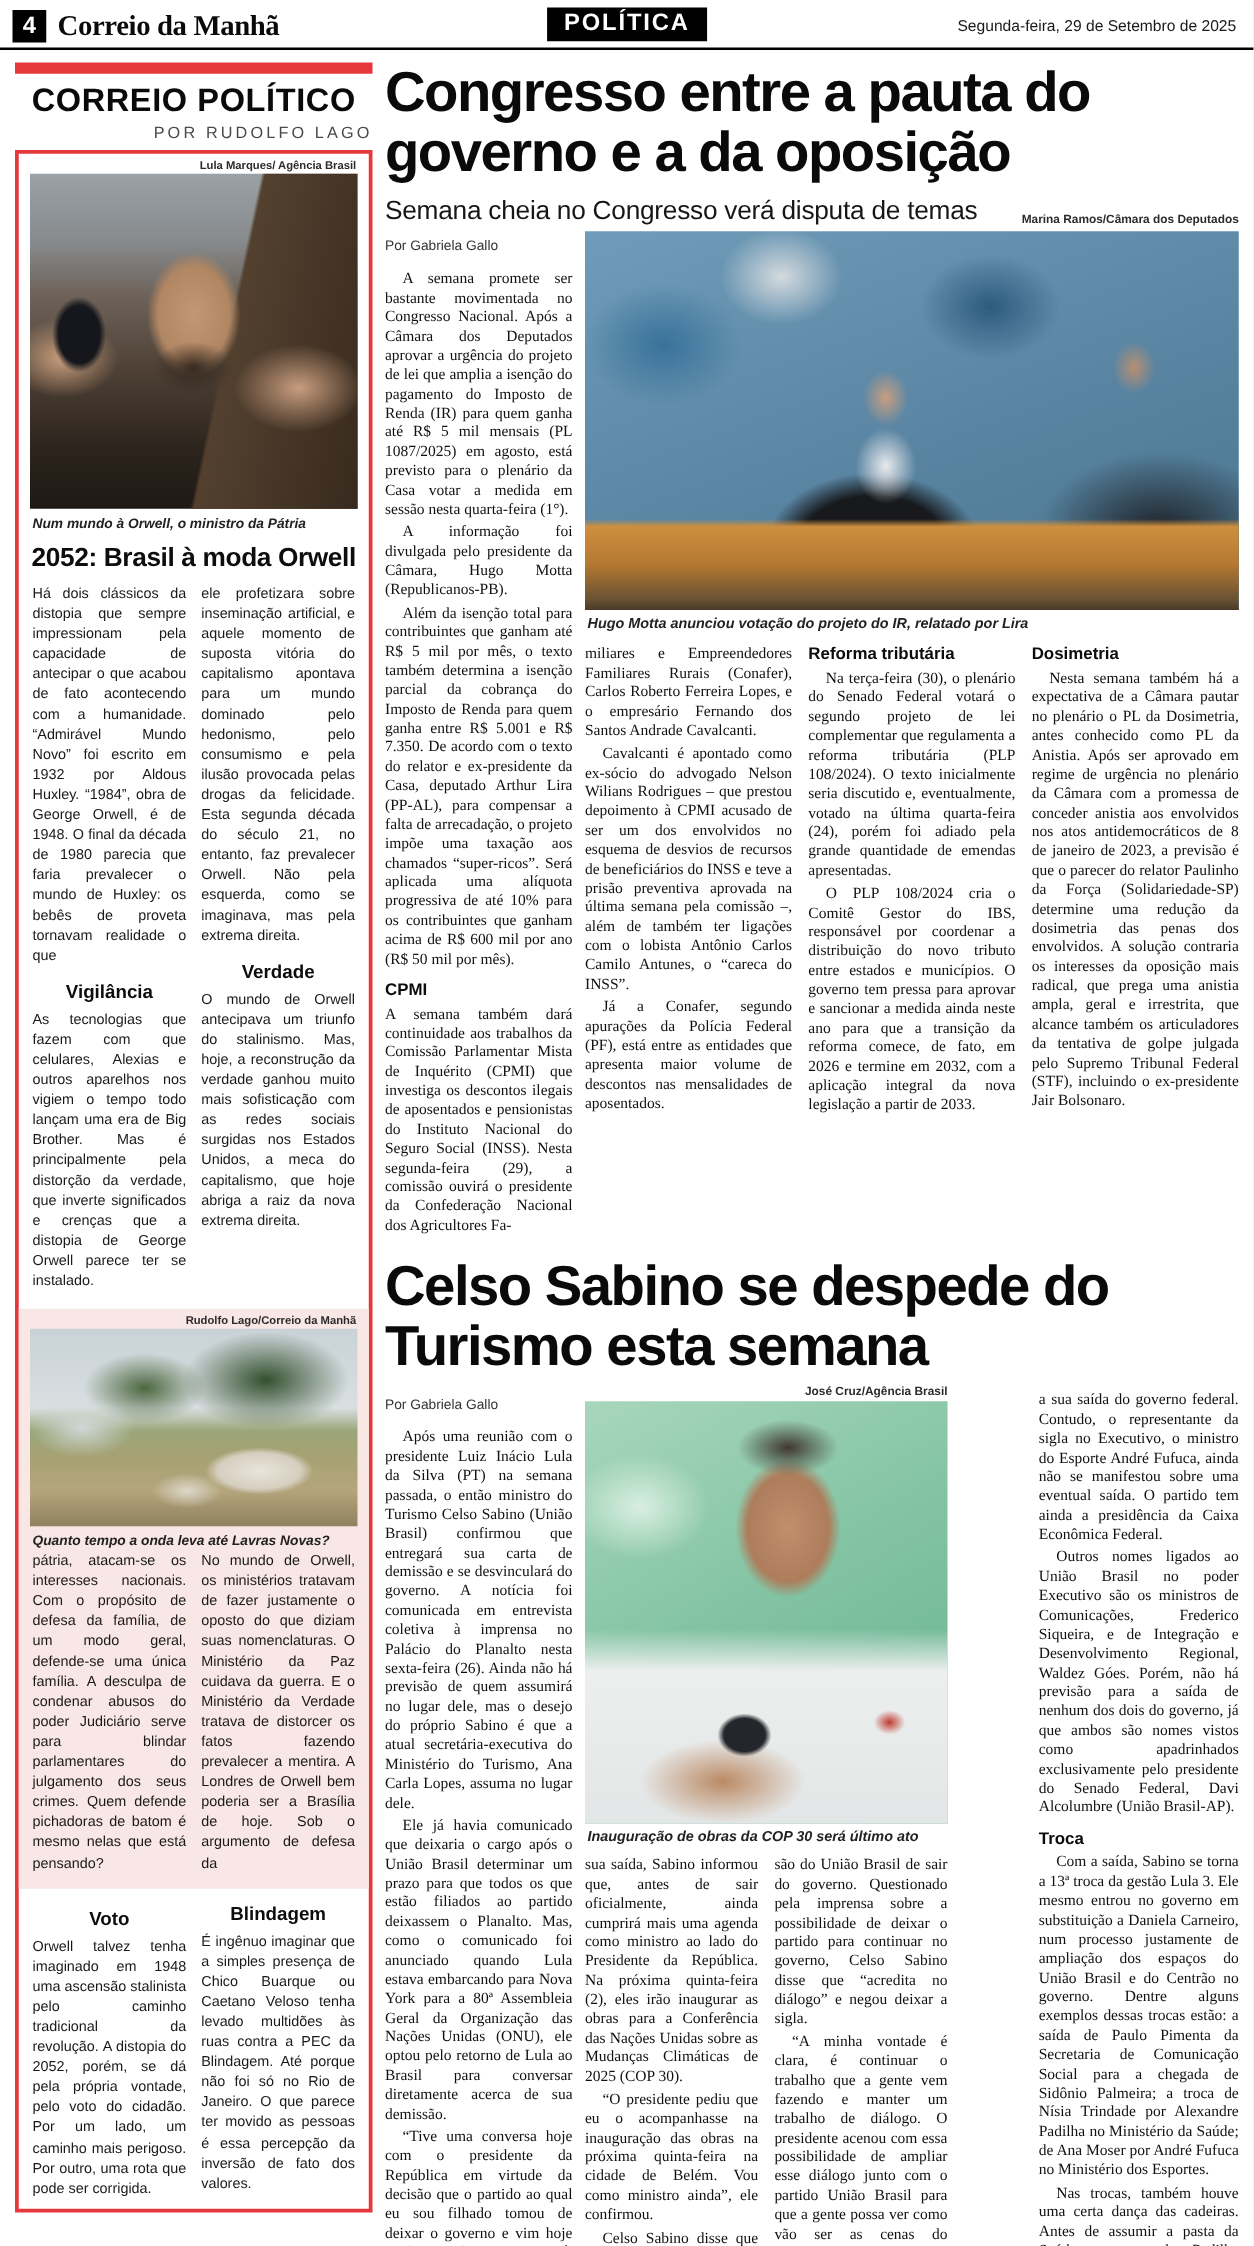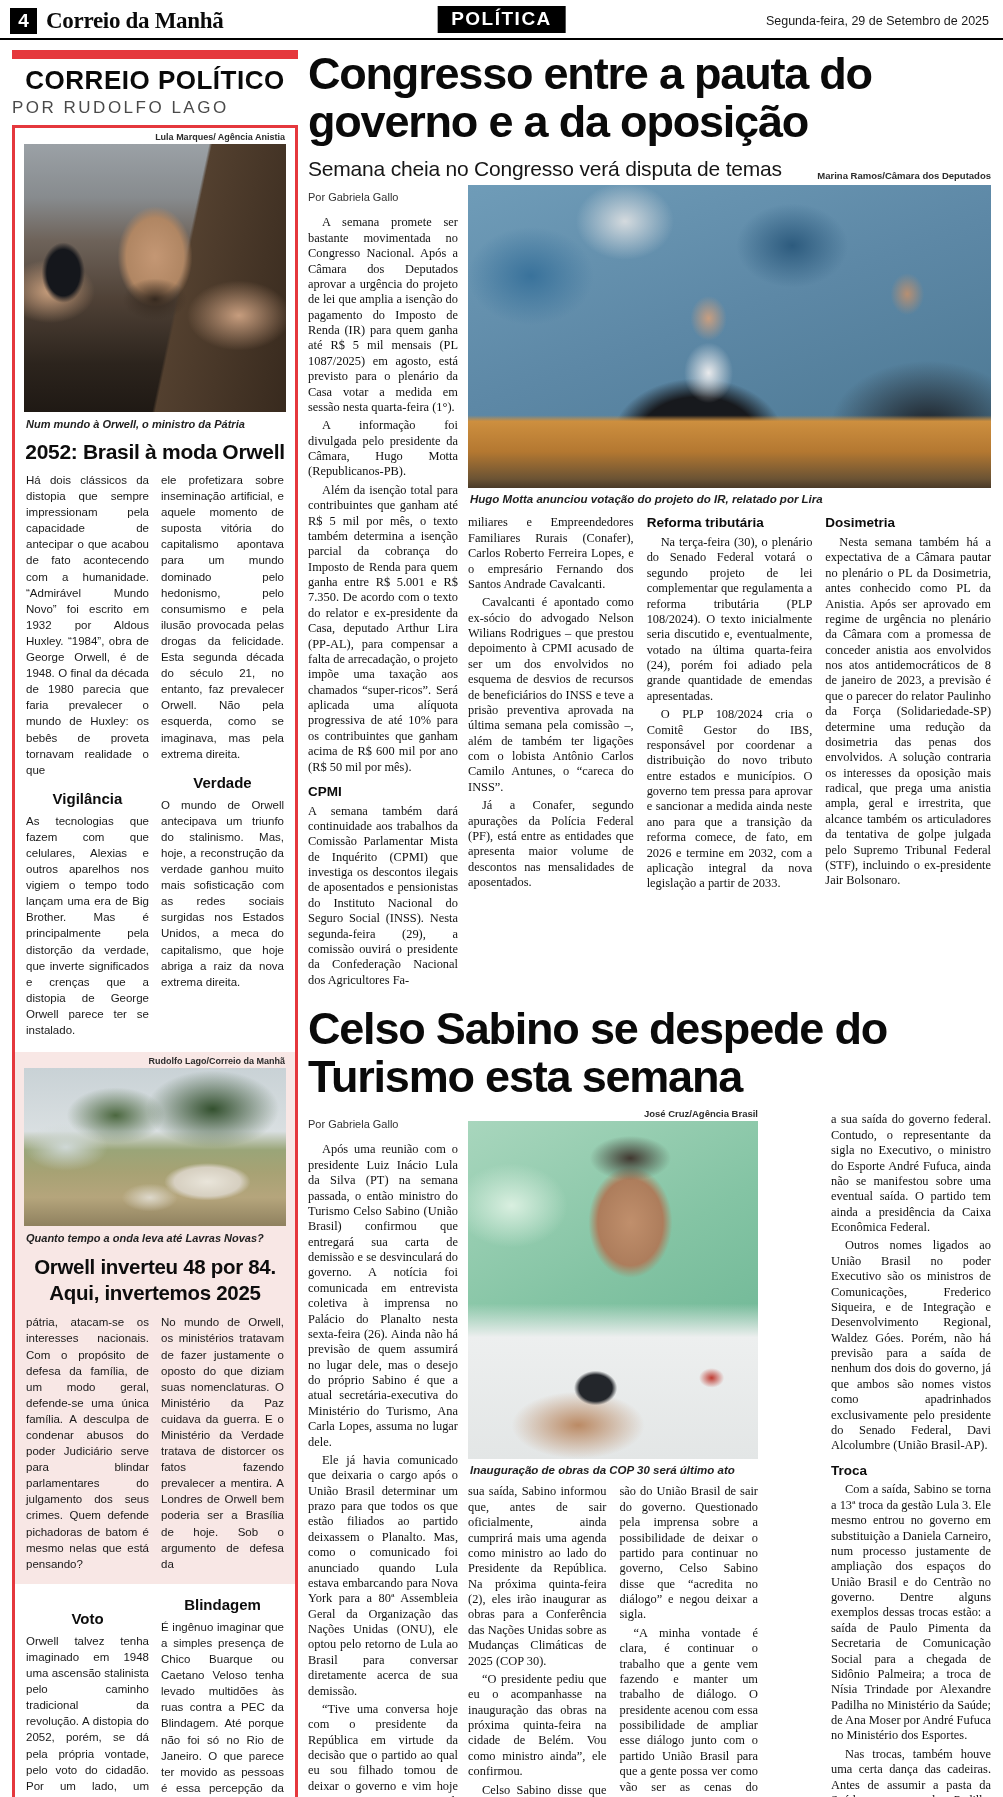--- a/index.html
+++ b/index.html
@@ -28,21 +28,21 @@
   }
   .dateline { margin-left:auto; font-size:12.5px; color:#1a1a1a; }
 
   
   .bodywrap { display:flex; padding: 8px 12px 0 12px; gap: 10px; }
 
   
   .leftcol { width: 286px; flex: none; }
   .redbar { height: 9px; background:#e5383d; margin: 2px 0 6px; }
   .cp-title { text-align:center; font-weight:700; font-size:26px; letter-spacing:0.5px; color:#0a0a0a; }
-  .cp-byline { text-align:left; font-size:17px; letter-spacing:2.5px; color:#4a4a4a; margin:2px 0 7px; }
+  .cp-byline { text-align:right; font-size:13px; letter-spacing:2.5px; color:#4a4a4a; margin:2px 0 7px; }
   .redbox { border: 3px solid #e5383d; background:#fff; padding-bottom: 6px; }
   .credit { font-size:9px; font-weight:700; color:#2c2c2c; text-align:right; padding:4px 10px 2px; }
   .photo { margin: 0 9px; }
   .caption { font-style: italic; font-weight:700; font-size:11px; color:#222; margin: 6px 11px 2px; }
   .cp-h1 { text-align:center; font-weight:700; font-size:21px; letter-spacing:-0.3px; margin:10px 6px 8px; color:#0d0d0d; }
   .cp-cols { display:flex; gap:12px; padding:0 11px; }
   .cp-col { flex:1; text-align:justify; font-size:11.5px; line-height:1.4; color:#191919; }
   .cp-col p { margin-bottom: 2px; }
   .cp-sub { text-align:center; font-weight:700; font-size:15px; margin:10px 0 4px; color:#0d0d0d; }
   .pinkblock { background:#f8e7e5; margin-top:12px; padding-bottom:10px; }
@@ -139,21 +139,21 @@
   </div>
 
   <div class="bodywrap">
 
     <div class="leftcol">
       <div class="redbar"></div>
       <div class="cp-title">CORREIO POLÍTICO</div>
       <div class="cp-byline">POR RUDOLFO LAGO</div>
 
       <div class="redbox">
-        <div class="credit">Lula Marques/ Agência Anistia</div>
+        <div class="credit">Lula Marques/ Agência Brasil</div>
         <div class="photo photo-bolsonaro"></div>
         <div class="caption">Num mundo à Orwell, o ministro da Pátria</div>
         <h2 class="cp-h1">2052: Brasil à moda Orwell</h2>
 
         <div class="cp-cols">
           <div class="cp-col">
             <p>Há dois clássicos da distopia que sempre impressionam pela capacidade de antecipar o que acabou de fato acontecendo com a humanidade. “Admirável Mundo Novo” foi escrito em 1932 por Aldous Huxley. “1984”, obra de George Orwell, é de 1948. O final da década de 1980 parecia que faria prevalecer o mundo de Huxley: os bebês de proveta tornavam realidade o que</p>
             <div class="cp-sub">Vigilância</div>
             <p>As tecnologias que fazem com que celulares, Alexias e outros aparelhos nos vigiem o tempo todo lançam uma era de Big Brother. Mas é principalmente pela distorção da verdade, que inverte significados e crenças que a distopia de George Orwell parece ter se instalado.</p>
           </div>
@@ -161,37 +161,33 @@
             <p>ele profetizara sobre inseminação artificial, e aquele momento de suposta vitória do capitalismo apontava para um mundo dominado pelo hedonismo, pelo consumismo e pela ilusão provocada pelas drogas da felicidade. Esta segunda década do século 21, no entanto, faz prevalecer Orwell. Não pela esquerda, como se imaginava, mas pela extrema direita.</p>
             <div class="cp-sub">Verdade</div>
             <p>O mundo de Orwell antecipava um triunfo do stalinismo. Mas, hoje, a reconstrução da verdade ganhou muito mais sofisticação com as redes sociais surgidas nos Estados Unidos, a meca do capitalismo, que hoje abriga a raiz da nova extrema direita.</p>
           </div>
         </div>
 
         <div class="pinkblock">
           <div class="credit">Rudolfo Lago/Correio da Manhã</div>
           <div class="photo photo-horses"></div>
           <div class="caption">Quanto tempo a onda leva até Lavras Novas?</div>
-          <h2 class="cp-h2">
-              <span class="block">Orwell inverteu 48 por 84.</span>
-              <span class="block">Aqui, invertemos 2025</span>
-            </h2>
           <div class="cp-cols">
             <div class="cp-col">
               <p>pátria, atacam-se os interesses nacionais. Com o propósito de defesa da família, de um modo geral, defende-se uma única família. A desculpa de condenar abusos do poder Judiciário serve para blindar parlamentares do julgamento dos seus crimes. Quem defende pichadoras de batom é mesmo nelas que está pensando?</p>
             </div>
             <div class="cp-col">
               <p>No mundo de Orwell, os ministérios tratavam de fazer justamente o oposto do que diziam suas nomenclaturas. O Ministério da Paz cuidava da guerra. E o Ministério da Verdade tratava de distorcer os fatos fazendo prevalecer a mentira. A Londres de Orwell bem poderia ser a Brasília de hoje. Sob o argumento de defesa da</p>
             </div>
           </div>
         </div>
 
         <div class="whitesec">
           <div class="cp-col">
-            <div class="cp-sub" style="margin-top:14px">Voto</div>
+            <div class="cp-sub" style="margin-top:4px">Voto</div>
             <p>Orwell talvez tenha imaginado em 1948 uma ascensão stalinista pelo caminho tradicional da revolução. A distopia do 2052, porém, se dá pela própria vontade, pelo voto do cidadão. Por um lado, um caminho mais perigoso. Por outro, uma rota que pode ser corrigida.</p>
 
           </div>
           <div class="cp-col">
             <div class="cp-sub" style="margin-top:0">Blindagem</div>
             <p>É ingênuo imaginar que a simples presença de Chico Buarque ou Caetano Veloso tenha levado multidões às ruas contra a PEC da Blindagem. Até porque não foi só no Rio de Janeiro. O que parece ter movido as pessoas é essa percepção da inversão de fato dos valores.</p>
 
           </div>
         </div>
       </div>

